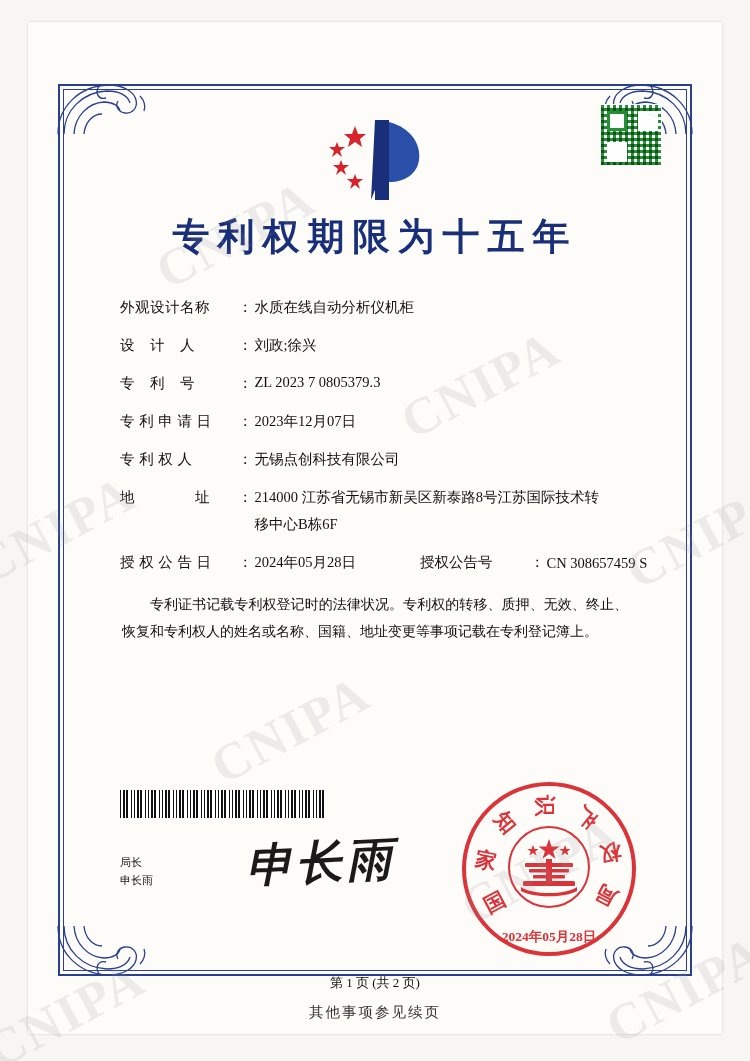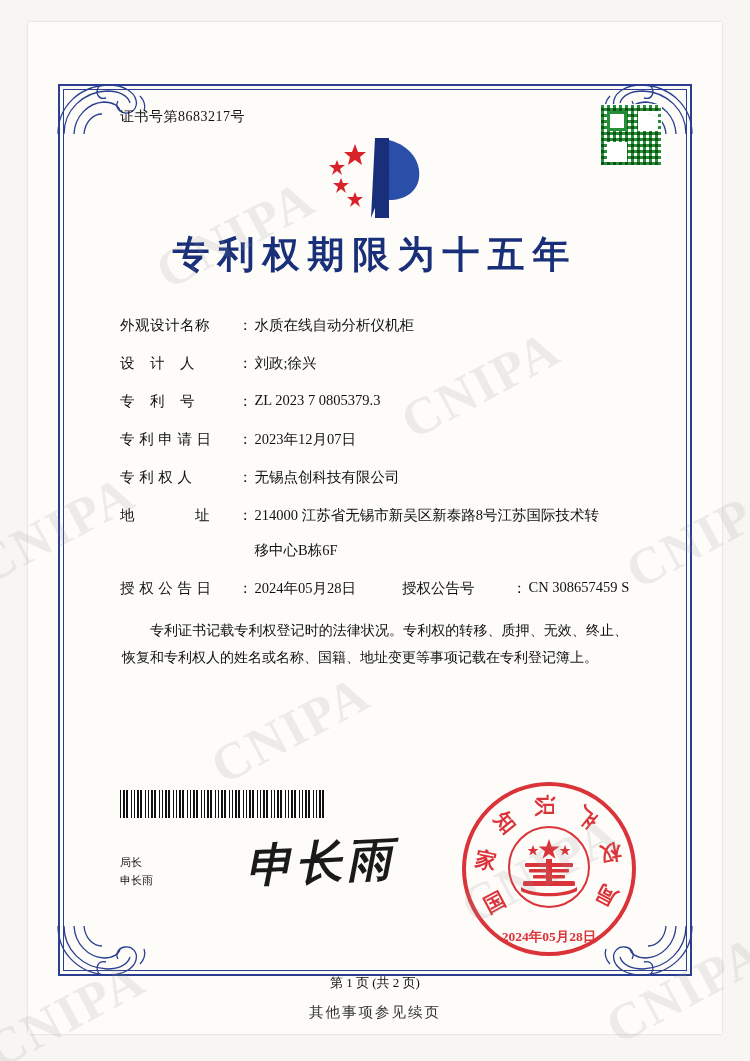--- a/index.html
+++ b/index.html
@@ -148,26 +148,27 @@
   .lbl {
     width: 118px;
     flex: 0 0 118px;
     display: flex;
     justify-content: space-between;
     letter-spacing: 0.5px;
     align-items: flex-end;
   }
   .colon { margin: 0 2px 0 0; }
   .val { flex: 1; }
-  .val .line2 { display: block; margin-top: 16px; }
+  .val .line2 { display: block; margin-top: 8px; }
 
   .row.double { padding-left: 32px; }
   .row.double .half2 {
     display: flex;
-    margin-left: 46px;
+    margin-left: 64px;
+    align-items: flex-end;
   }
   .row.double .half2 .lbl2 {
     width: 110px;
     flex: 0 0 110px;
     display: flex;
     justify-content: space-between;
   }
 
   .para {
     font-family: "Liberation Serif", serif;
@@ -339,21 +340,20 @@
       <path d="M20 54 C21 36 34 23 50 22 C59 22 65 26 66 31"></path>
       <path d="M30 54 C31 42 39 34 48 34"></path>
       <path d="M46 5 C40 12 44 20 52 18"></path>
       <path d="M86 16 C90 20 92 26 90 31"></path>
     </g>
       </svg>
   </div>
 
   <div class="content">
 
-    <div class="cert-no">证书号第8683217号</div>
 
     <div class="qr"></div>
 
     <div class="logo">
       <svg viewBox="0 0 120 92">
 
         <g fill="#d8232a">
           <polygon points="40,12 43,20 51,20 45,25 47,33 40,28 33,33 35,25 29,20 37,20"></polygon>
           <polygon points="22,28 24,33 30,33 25,37 27,43 22,39 17,43 19,37 14,33 20,33"></polygon>
           <polygon points="26,46 28,51 34,51 29,55 31,61 26,57 21,61 23,55 18,51 24,51"></polygon>

